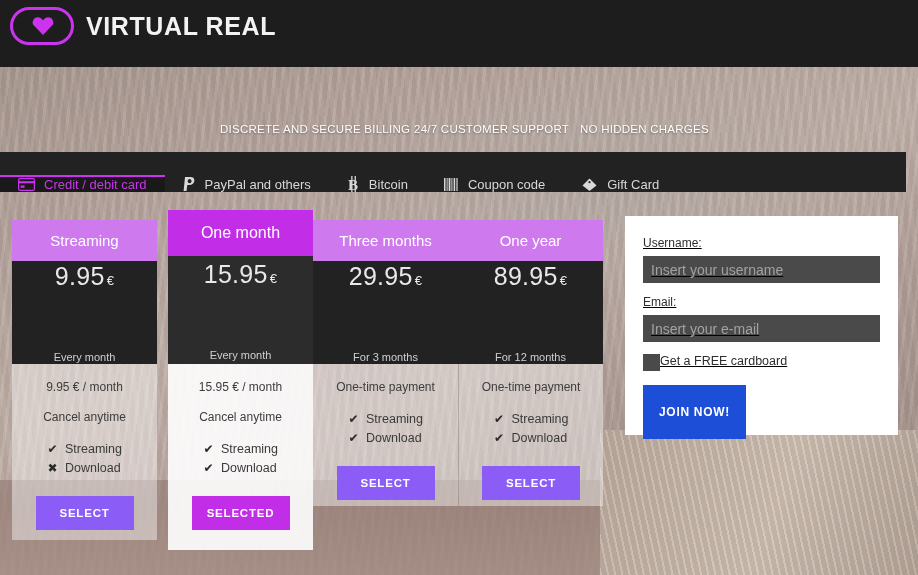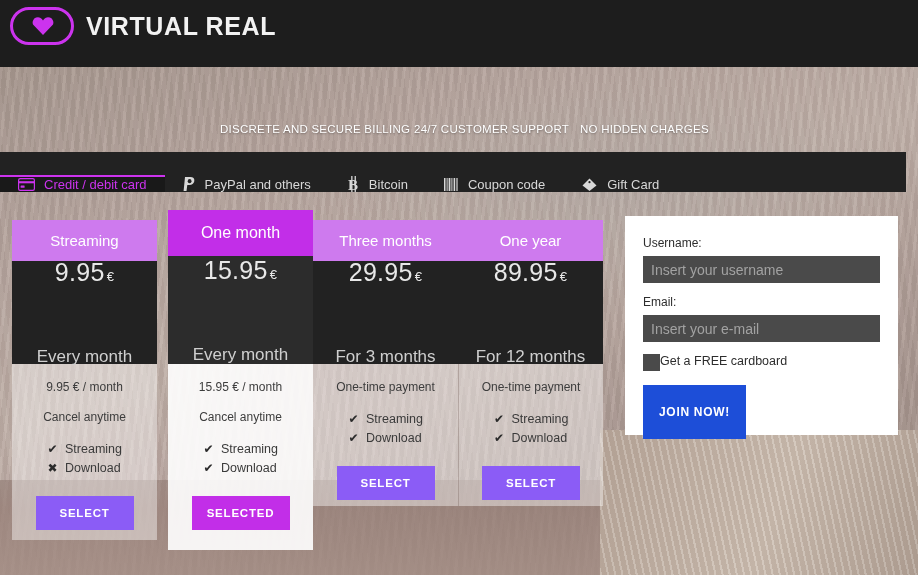--- a/index.html
+++ b/index.html
@@ -173,21 +173,21 @@
   .pcol.c1 .pbody { height: 108px; background: #2c2c2c; }
   .price-main {
     color: #e8e8e8;
     font-size: 25px;
     font-weight: 300;
     letter-spacing: 0.3px;
   }
   .price-main .cur { font-size: 13px; margin-left: 2px; }
   .price-sub {
     color: #cfcfcf;
-    font-size: 17px;
+    font-size: 11px;
     margin-top: 48px;
   }
 
   .pcol .pfeat {
     background: rgba(255,255,255,0.42);
     display: flex; flex-direction: column;
     align-items: center;
     padding-top: 16px;
   }
   .pcol.c0 .pfeat { height: 176px; }
@@ -227,20 +227,21 @@
   }
 
   
   .signup {
     position: absolute;
     left: 625px; top: 216px;
     width: 273px; height: 219px;
     background: #ffffff;
     z-index: 12;
     padding: 20px 18px;
+    text-decoration: underline;
   }
   .f-label {
     color: #2d2d2d;
     font-size: 12px;
     margin-bottom: 6px;
   }
   .f-input {
     width: 237px; height: 27px;
     background: #4a4a4a;
     border: none;

